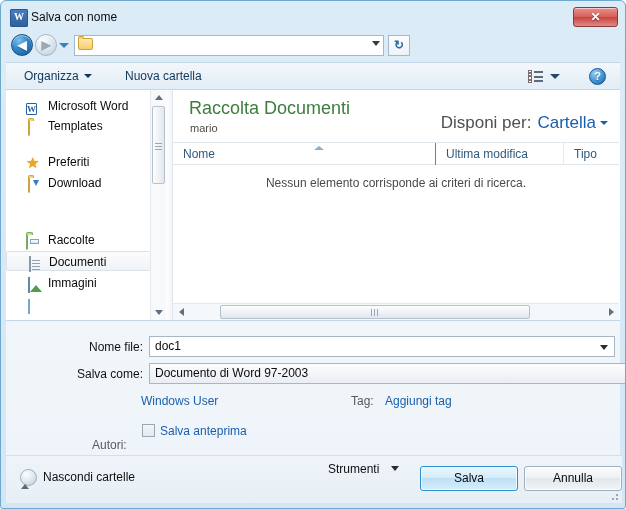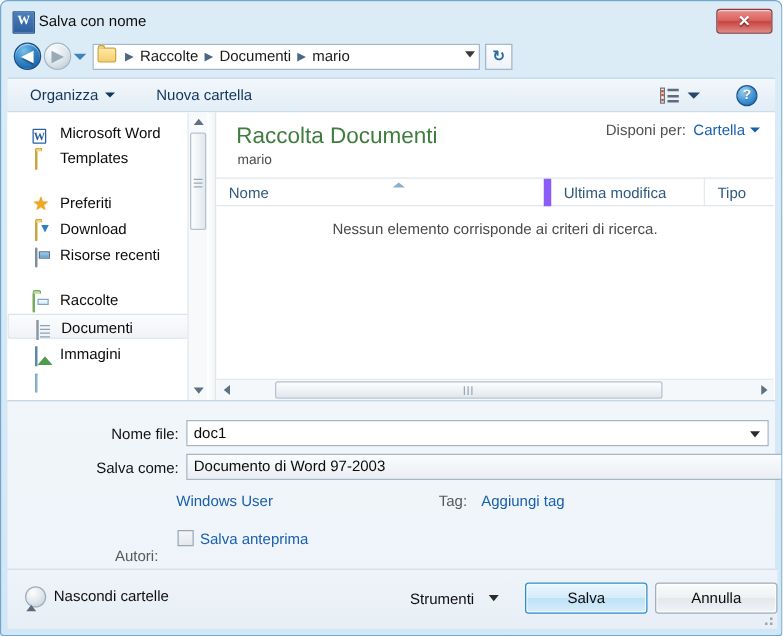--- a/index.html
+++ b/index.html
@@ -625,22 +625,22 @@
   }
   .lib-sub {
     position: absolute;
     left: 17px; top: 31px;
     font-size: 11px;
     color: #4c4c4c;
     line-height: 14px;
   }
   .arrange {
     position: absolute;
-    right: 12px; top: 7px;
-    font-size: 12px;
+    right: 12px; top: 26px;
+    font-size: 17px;
     line-height: 14px;
     white-space: nowrap;
   }
   .arrange .lab { color: #505050; }
   .arrange .val { color: #1a5fae; margin-left: 6px; cursor: default; }
   .arrange .caret {
     display: inline-block;
     width: 0; height: 0;
     border-left: 4px solid transparent;
     border-right: 4px solid transparent;
@@ -664,21 +664,21 @@
     top: 0; height: 22px;
     line-height: 22px;
     font-size: 12px;
     color: #2e5a7e;
     cursor: default;
     box-sizing: border-box;
     white-space: nowrap;
   }
   .col .ctext { padding-left: 10px; }
   .col.c-nome { left: 0;   width: 262px; }
-  .col.c-data { left: 262px; width: 128px; border-left: 6px solid #8b5cf6; }
+  .col.c-data { left: 262px; width: 128px; border-left: 1px solid #8b5cf6; }
   .col.c-tipo { left: 390px; width: 58px; border-left: 1px solid #e3e9ef; }
   .sort-arrow {
     position: absolute;
     left: 141px; top: 3px;
     width: 0; height: 0;
     border-left: 5px solid transparent;
     border-right: 5px solid transparent;
     border-bottom: 4px solid #8ab0ce;
   }
 
@@ -874,21 +874,21 @@
     position: absolute;
     left: 23px; top: 0;
     font-size: 12px;
     color: #0f0f0f;
     line-height: 19px;
     white-space: nowrap;
   }
 
   .strumenti {
     position: absolute;
-    left: 322px; top: 14px;
+    left: 322px; top: 4px;
     height: 18px;
     font-size: 12px;
     color: #0f0f0f;
     line-height: 18px;
     cursor: default;
     white-space: nowrap;
   }
   .strumenti .caret {
     display: inline-block;
     width: 0; height: 0;
@@ -960,23 +960,20 @@
     <div class="nav-fwd">
       <span class="arrow-glyph">▶</span>
     </div>
     <div class="nav-hist">
       <div class="tri"></div>
     </div>
 
     <div class="addrbar">
       <div class="addr-folder">
         <div class="folder-ico"></div>
-      </div>
-      <div class="crumbs">
-        <span class="crumb-sep">▶</span><span class="crumb">Raccolte</span><span class="crumb-sep">▶</span><span class="crumb">Documenti</span><span class="crumb-sep">▶</span><span class="crumb">mario</span>
       </div>
       <div class="addr-dd"></div>
     </div>
 
     <div class="refresh-btn">
       <span>↻</span>
     </div>
 
   </div>
 
@@ -1022,24 +1019,20 @@
       <div class="nav-entry lvl0" style="top:62px;">
         <span class="ico"><span class="ic-star">★</span></span>
         <span class="lbl">Preferiti</span>
       </div>
 
       <div class="nav-entry" style="top:83px;">
         <span class="ico"><span class="ic-dl"></span></span>
         <span class="lbl">Download</span>
       </div>
 
-      <div class="nav-entry" style="top:104px;">
-        <span class="ico"><span class="ic-pc"></span></span>
-        <span class="lbl">Risorse recenti</span>
-      </div>
 
       <div class="nav-entry lvl0" style="top:140px;">
         <span class="ico"><span class="ic-lib"></span></span>
         <span class="lbl">Raccolte</span>
       </div>
 
       <div class="nav-entry selected" style="top:161px;">
         <span class="ico"><span class="ic-doc"></span></span>
         <span class="lbl">Documenti</span>
       </div>

